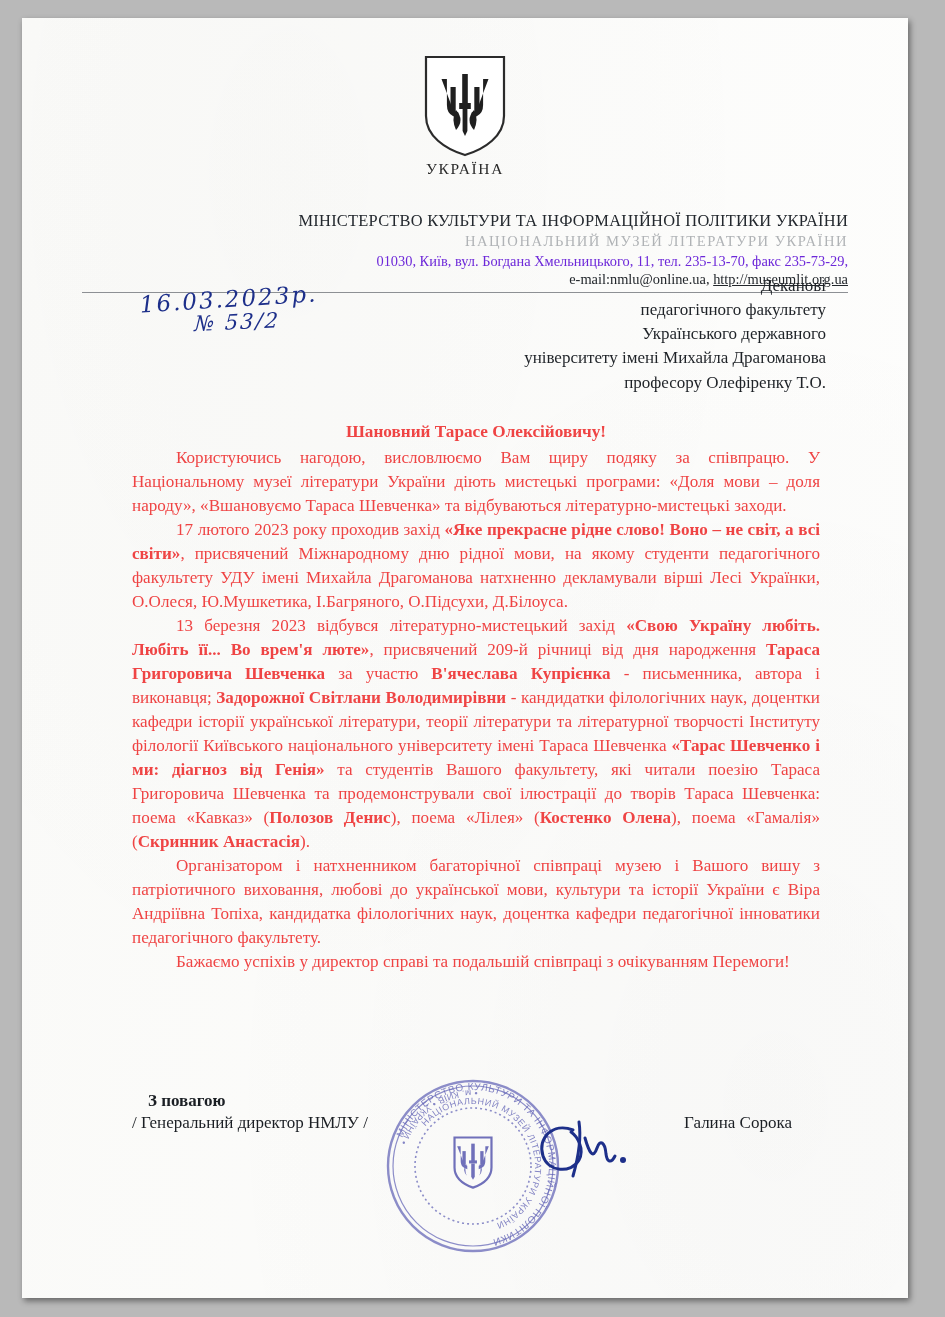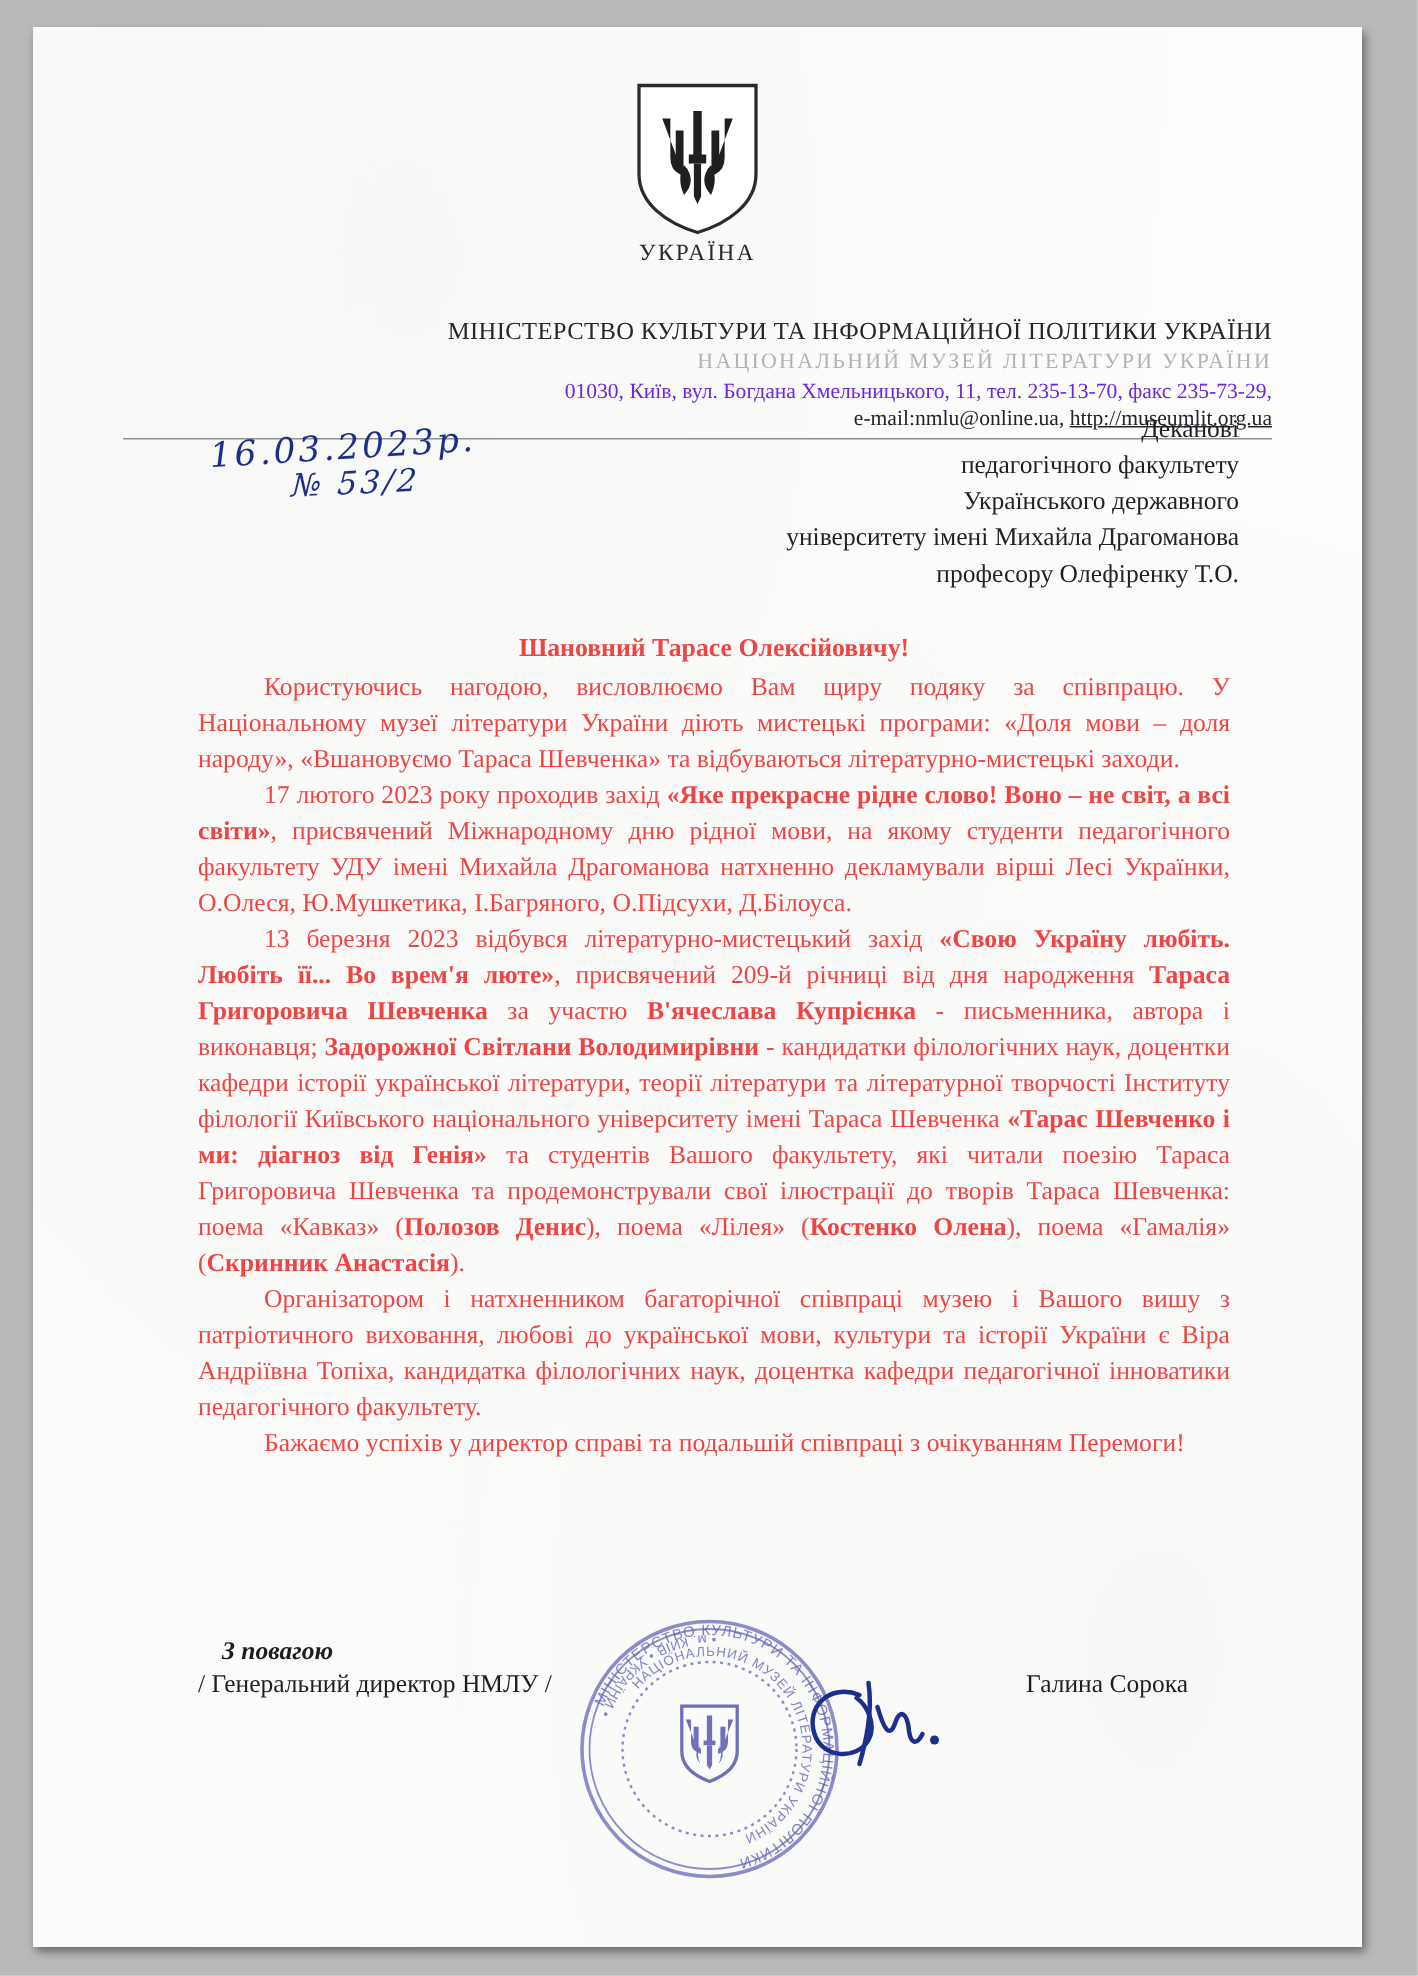--- a/index.html
+++ b/index.html
@@ -170,21 +170,20 @@
     left: 110px;
     right: 88px;
     top: 1073px;
     font-size: 17px;
     color: #1b1f24;
   }
   #sig-regards {
     font-weight: bold;
     margin-left: 16px;
     margin-bottom: 2px;
-    font-style: italic;
   }
   #sig-row {
     display: flex;
     justify-content: space-between;
     align-items: baseline;
   }
   #sig-title {
     font-weight: normal;
     white-space: nowrap;
   }

